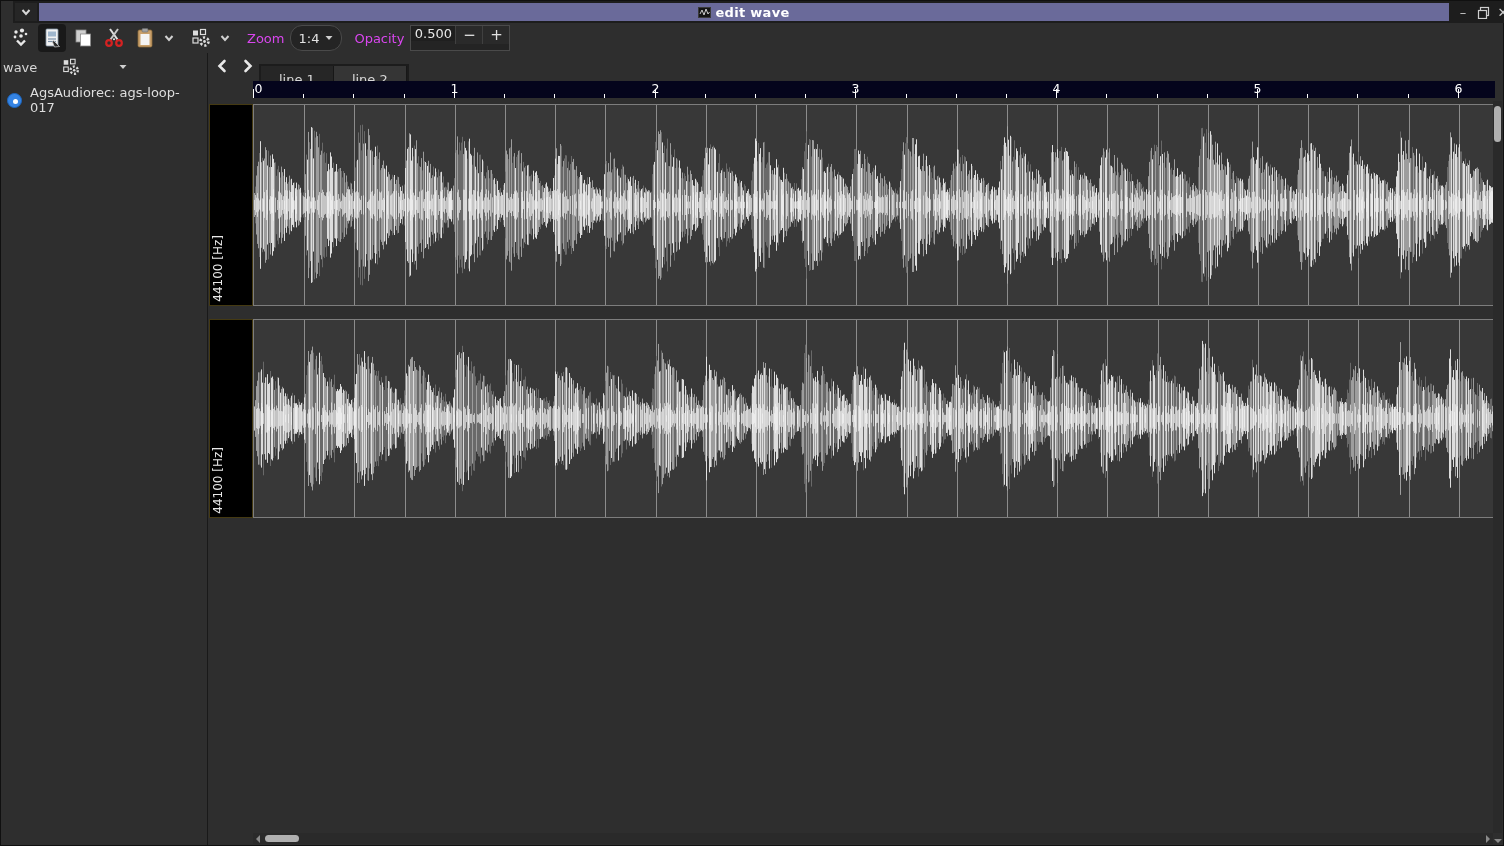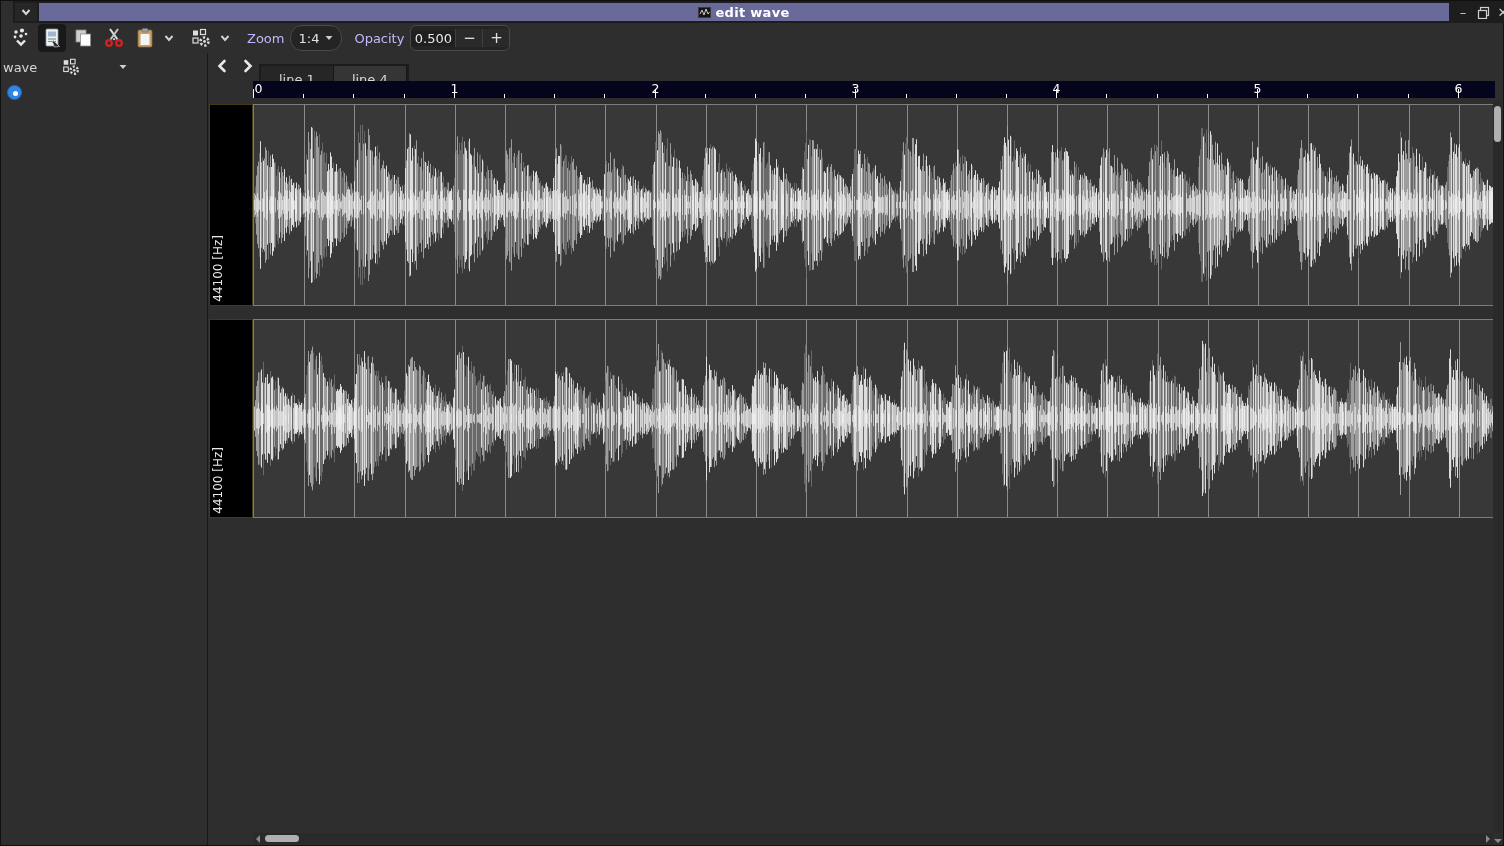--- a/index.html
+++ b/index.html
@@ -19,26 +19,26 @@
   .win-btn { width:20px; height:18px; display:flex; align-items:center; justify-content:center;
              color:#cfcfcf; font-size:13px; cursor:pointer; }
 
   
   .toolbar { position:absolute; left:0; top:22px; width:100%; height:30px; background:#2e2e2e;
              display:flex; align-items:center; }
   .tb-btn { width:28px; height:28px; display:flex; align-items:center; justify-content:center;
             border-radius:4px; margin-left:3px; cursor:pointer; }
   .tb-btn.active { background:#191919; }
   .tb-sep-arrow { width:20px; height:28px; display:flex; align-items:center; justify-content:center; cursor:pointer; }
-  .tb-label { color:#c4b5fd; font-size:13px; margin:0 6px 0 12px; }
+  .tb-label { color:#d946ef; font-size:13px; margin:0 6px 0 12px; }
   .combo { height:26px; min-width:46px; border:1px solid #4a4a4a; border-radius:12px; background:#242424;
            display:flex; align-items:center; justify-content:center; gap:5px; padding:0 7px;
            color:#e2e2e2; font-size:13px; cursor:pointer; }
-  .spin { height:26px; border:1px solid #4a4a4a; border-radius:6px; background:#242424;
-          display:flex; align-items:center; overflow:hidden; }
+  .spin { height:26px; border:1px solid #4a4a4a; border-radius:0; background:#242424;
+          display:flex; align-items:flex-start; overflow:hidden; }
   .spin-value { width:44px; border:none; outline:none; background:#1f1f1f; color:#e8e8e8;
                 font-size:13px; text-align:center; font-family:inherit; }
   .spin-btn { width:27px; display:flex; align-items:center; justify-content:center; color:#e0e0e0;
               font-size:15px; border-left:1px solid #404040; background:#2a2a2a; cursor:pointer; }
 
   
   .sidebar { position:absolute; left:0; top:52px; width:206px; bottom:0; background:#2e2e2e; }
   .side-head { display:flex; align-items:center; gap:24px; height:28px; padding-left:2px; }
   .side-head .lbl { color:#d6d6d6; font-size:13px; }
   .machine-row { display:flex; align-items:center; gap:8px; padding:4px 6px; cursor:pointer; }
@@ -198,39 +198,40 @@
         <rect x="3" y="11" width="5" height="5" fill="none" stroke="#dddddd" stroke-width="1.2"></rect>
         <circle cx="14.5" cy="14.5" r="4" fill="none" stroke="#dddddd" stroke-width="2.6" stroke-dasharray="2.2,2"></circle>
         <circle cx="14.5" cy="14.5" r="1.4" fill="#dddddd"></circle>
       </svg>
       <svg width="12" height="12" viewBox="0 0 12 12" style="margin-left:12px">
         <path d="M2.5 4 L6 8 L9.5 4" fill="#d0d0d0"></path>
       </svg>
     </div>
     <div class="machine-row">
       <span class="radio"></span>
+      <span class="lbl">AgsAudiorec: ags-loop-017</span>
     </div>
   </div>
   <div class="v-divider"></div>
 
   <div class="nav-arrows">
     <div class="nav-btn">
       <svg width="14" height="14" viewBox="0 0 14 14">
         <path d="M9.5 2 L4.5 7 L9.5 12" stroke="#e8e8e8" stroke-width="2.6" fill="none" stroke-linecap="round"></path>
       </svg>
     </div>
     <div class="nav-btn">
       <svg width="14" height="14" viewBox="0 0 14 14">
         <path d="M4.5 2 L9.5 7 L4.5 12" stroke="#e8e8e8" stroke-width="2.6" fill="none" stroke-linecap="round"></path>
       </svg>
     </div>
   </div>
   <div class="tabbar" id="tabbar">
       <div class="tab">line 1</div>
-      <div class="tab active">line 4</div>
+      <div class="tab active">line 2</div>
     </div>
 
   <div class="ruler">
     <svg id="ruler-svg" width="1242" height="17">
         <line x1="0.5" x2="0.5" y1="8" y2="17" stroke="#ffffff" stroke-width="1"></line>
         <text x="1.5" y="11.5" fill="#ffffff" font-size="12.5" text-anchor="start">0</text>
         <line x1="50.5" x2="50.5" y1="13" y2="17" stroke="#ffffff" stroke-width="1"></line>
         <line x1="100.5" x2="100.5" y1="13" y2="17" stroke="#ffffff" stroke-width="1"></line>
         <line x1="151.5" x2="151.5" y1="13" y2="17" stroke="#ffffff" stroke-width="1"></line>
         <line x1="201.5" x2="201.5" y1="8" y2="17" stroke="#ffffff" stroke-width="1"></line>

